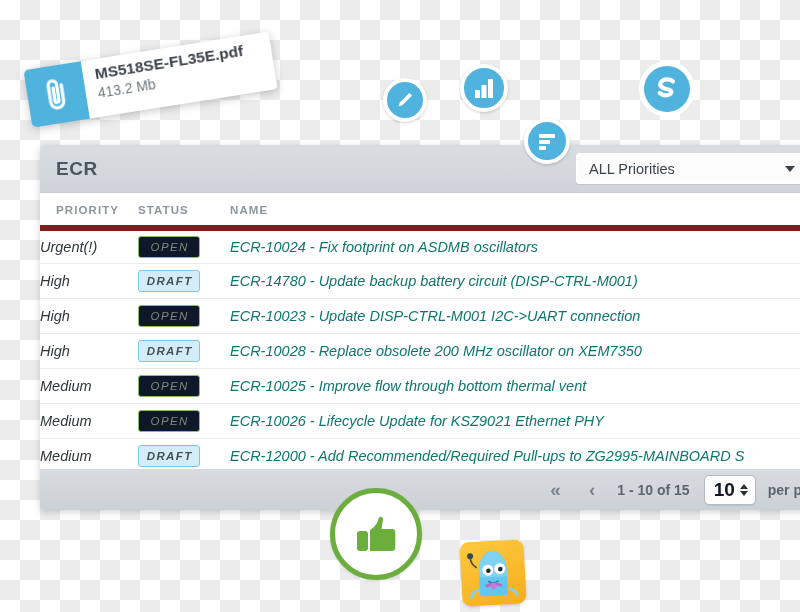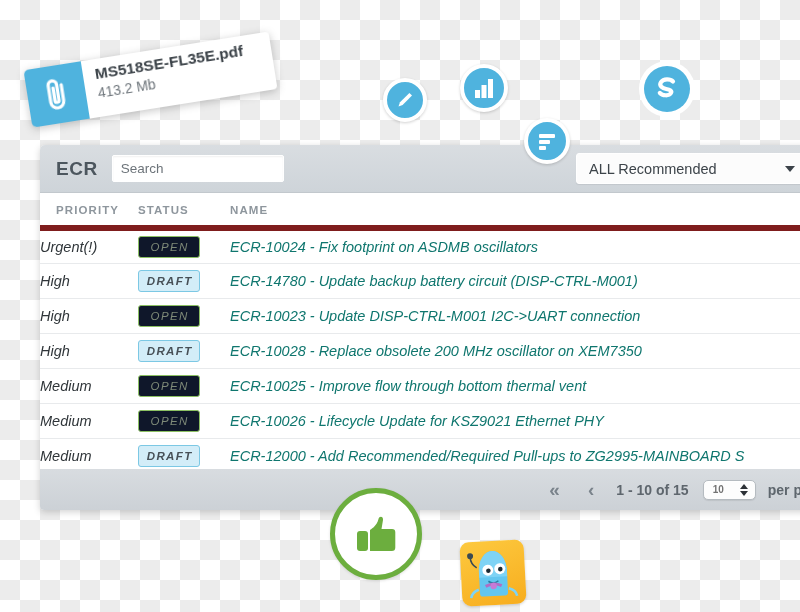--- a/index.html
+++ b/index.html
@@ -179,29 +179,29 @@
   .pg-range {
     font-size: 14px;
     font-weight: bold;
     color: #5e666d;
     margin: 0 14px 0 8px;
     white-space: nowrap;
   }
   .pg-stepper {
     display: inline-flex;
     align-items: center;
-    gap: 16px;
+    gap: 5px;
     background: #fdfdfd;
     border: 1px solid #b5bbc0;
     border-radius: 5px;
     padding: 3px 7px 3px 9px;
     box-shadow: 0 1px 1px rgba(0,0,0,0.08), inset 0 1px 0 #fff;
-    font-size: 10px;
-    font-weight: bold;
-    color: #737373;
+    font-size: 19px;
+    font-weight: bold;
+    color: #0f172a;
   }
   .stepper-arrows { display: flex; flex-direction: column; gap: 2px; }
   .sa-up, .sa-dn {
     width: 0; height: 0;
     border-left: 4px solid transparent;
     border-right: 4px solid transparent;
   }
   .sa-up { border-bottom: 5px solid #2c3136; }
   .sa-dn { border-top: 5px solid #2c3136; }
   .pg-per {
@@ -309,26 +309,23 @@
 </head>
 <body>
 
 <div id="stage">
 
   <div id="ecr-panel">
 
     <div class="panel-head">
       <div class="panel-title">ECR</div>
 
-      <div class="search-box">
-        <span>Search</span>
-      </div>
 
       <div class="priority-select">
-        <span>ALL Recommended</span>
+        <span>ALL Priorities</span>
         <span class="caret"></span>
       </div>
     </div>
 
     <table class="ecr-table">
       <thead>
         <tr>
           <th class="col-priority">PRIORITY</th>
           <th class="col-status">STATUS</th>
           <th class="col-name">NAME</th>

